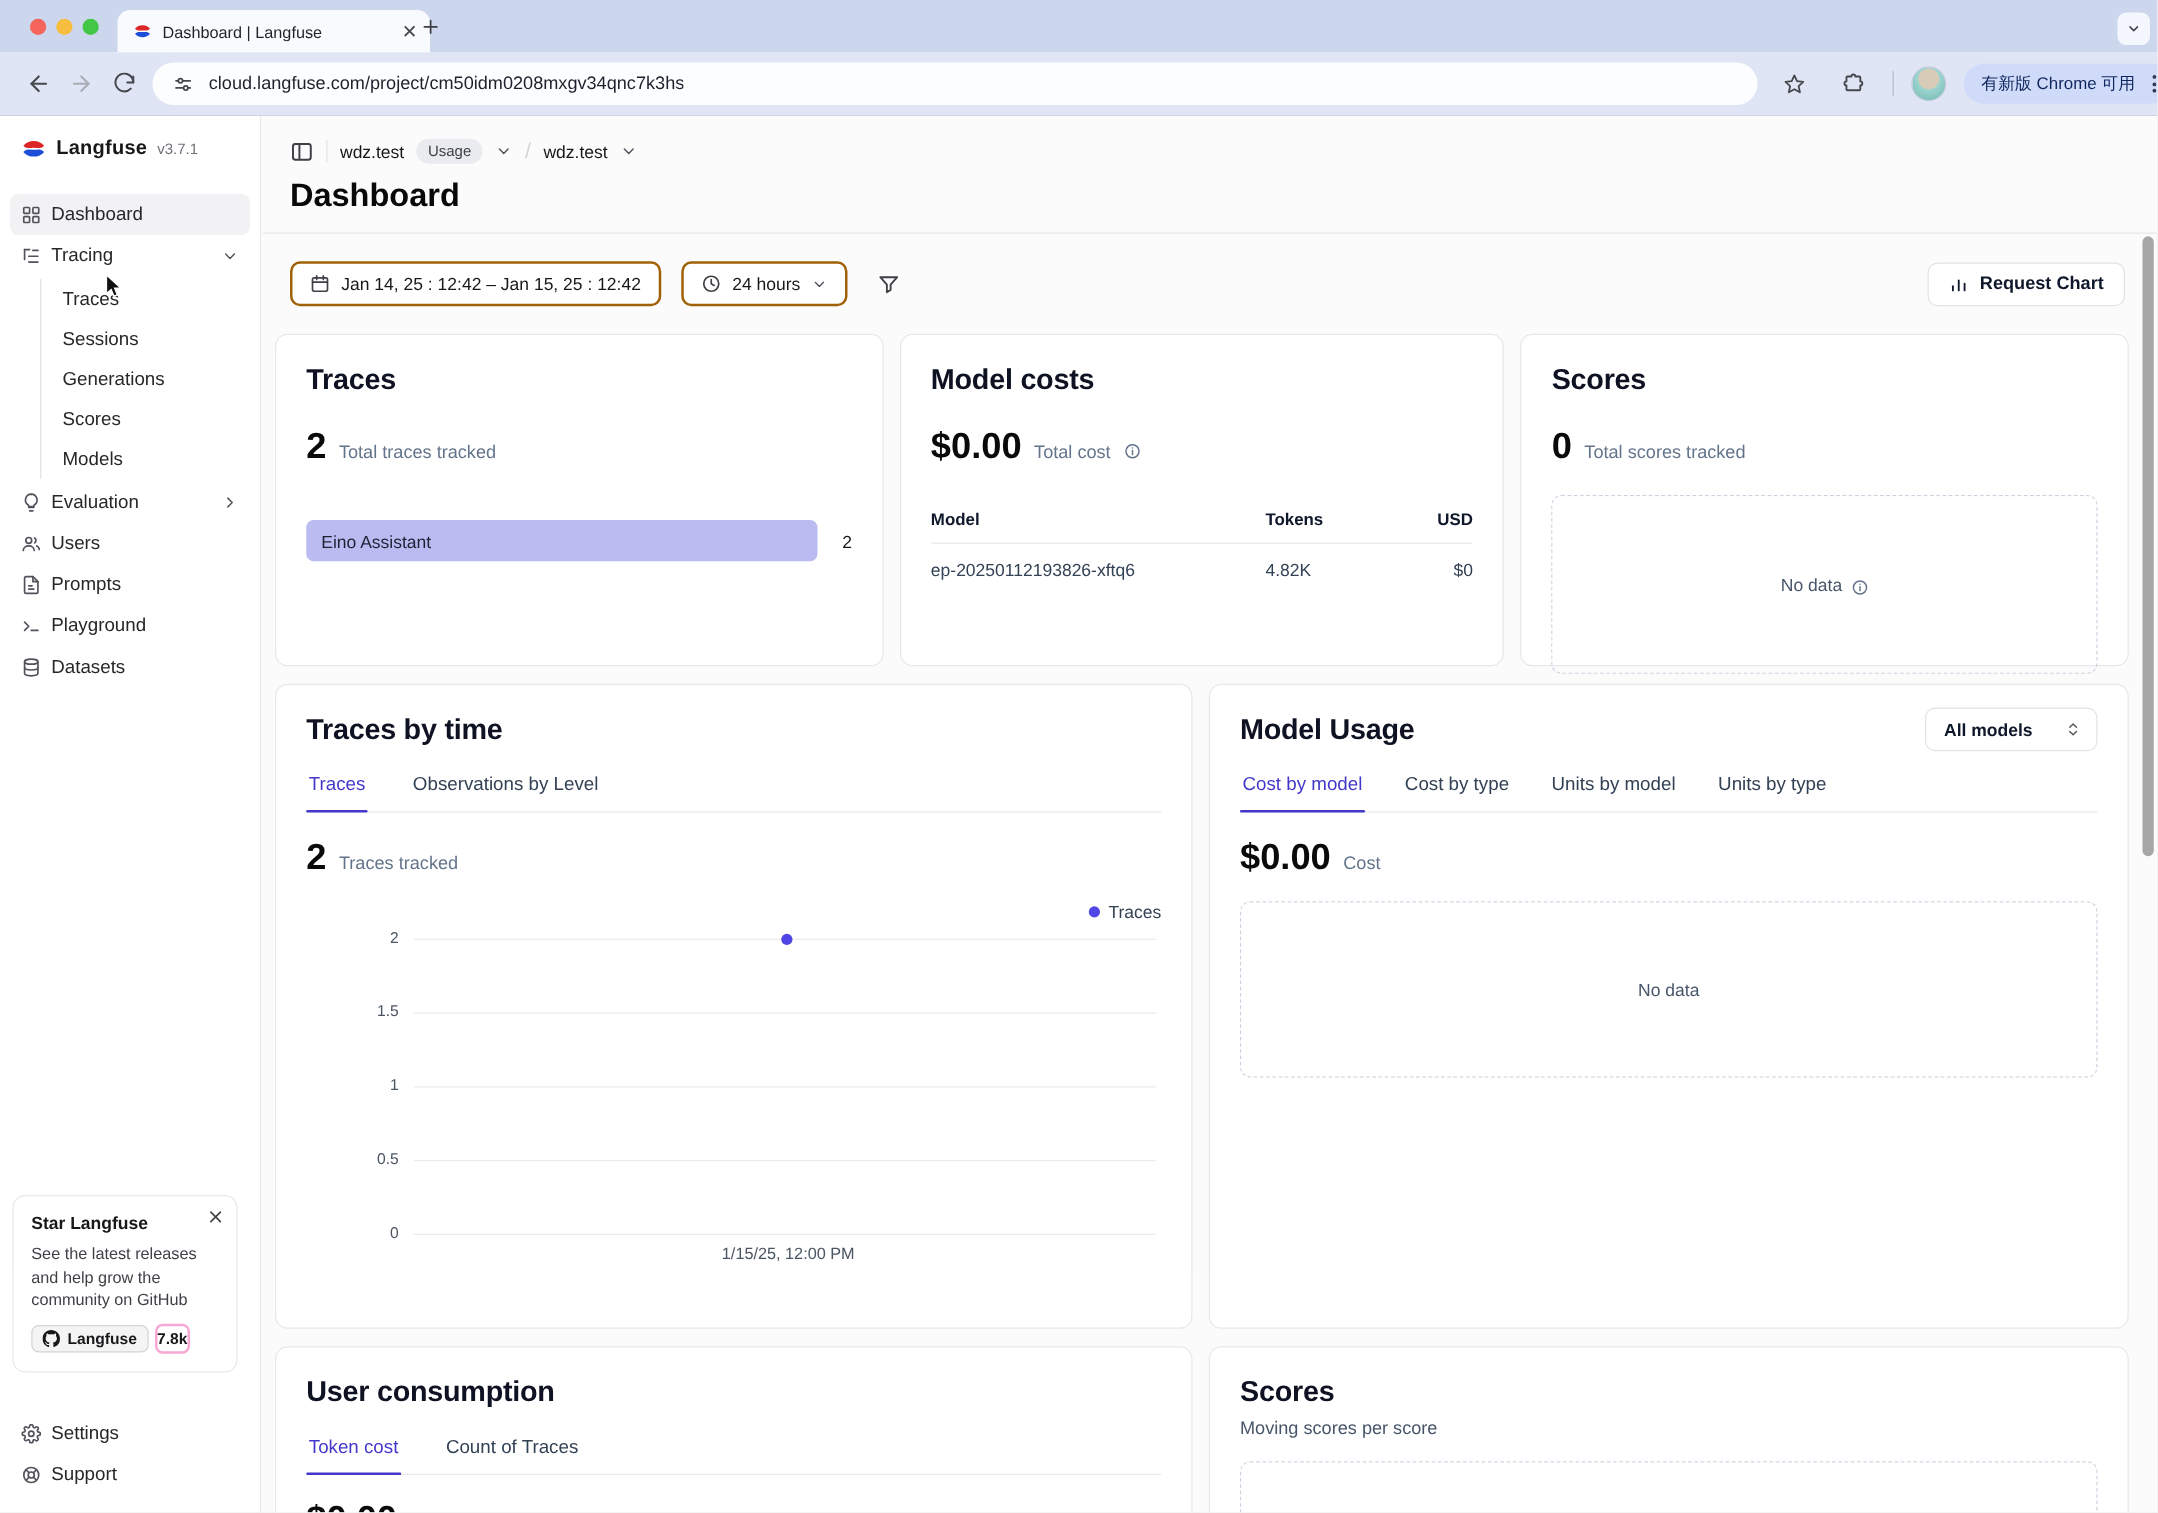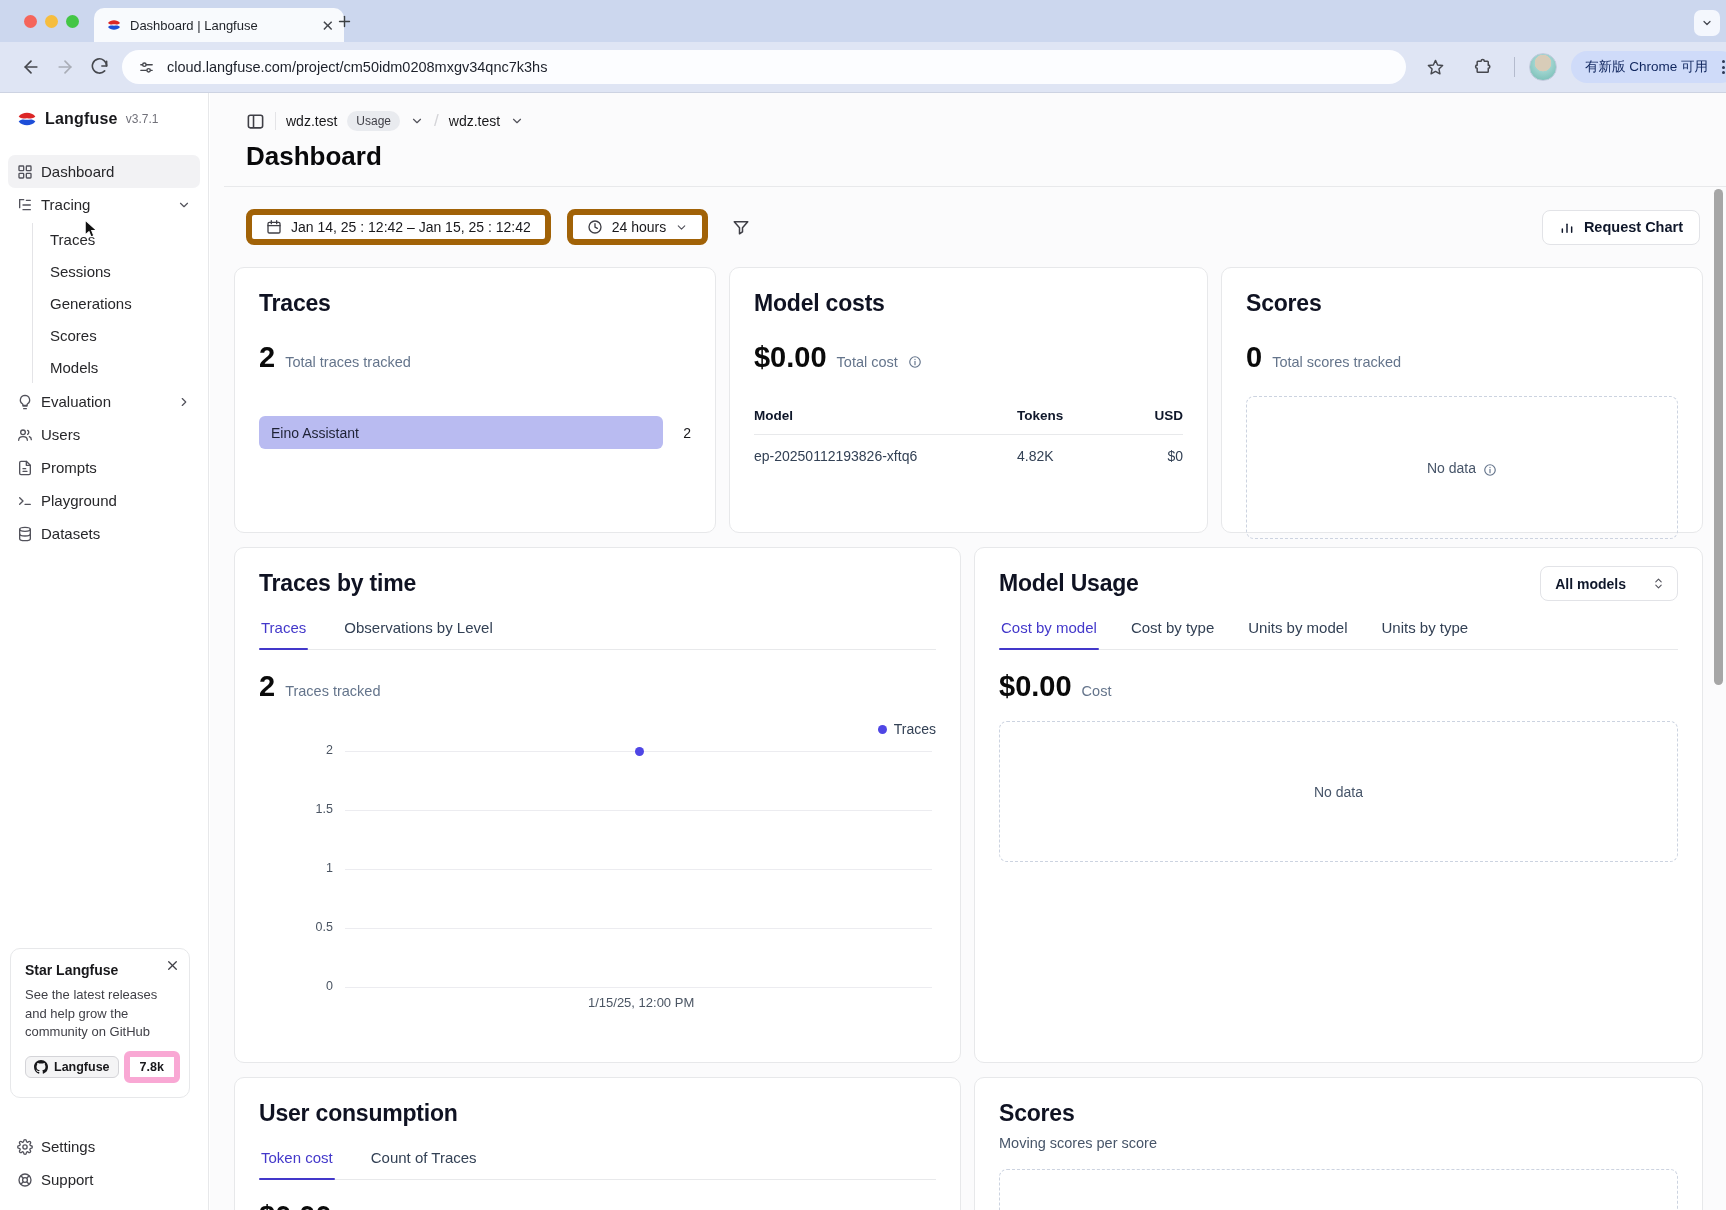--- a/index.html
+++ b/index.html
@@ -27,21 +27,21 @@
   .tb-right { display:flex; align-items:center; margin-left:12px; gap:14px; }
   .tb-sep { width:1px; height:20px; background:#b4bbcd; }
   .avatar { width:28px; height:28px; border-radius:50%; background:radial-gradient(circle at 50% 35%, #d8ccb8 0 38%, #9fd4cf 40%, #6fb9b0 100%); border:1px solid #c3cbdd; }
   .update-pill { height:32px; background:#cfdbf9; border-radius:16px; display:flex; align-items:center; gap:10px; padding:0 8px 0 14px; color:#10265e; font-size:13.5px; font-weight:500; white-space:nowrap; }
   .kebab { display:flex; flex-direction:column; gap:2.5px; padding:0 4px; }
   .kebab i { width:3px; height:3px; border-radius:50%; background:#2f3a56; }
 
   
   .app { position:absolute; left:0; top:93px; width:100%; height:1117px; background:#fff; }
   .sidebar { position:absolute; left:0; top:0; width:209px; height:100%; background:#fff; border-right:1px solid #e7e8ea; }
-  .main { position:absolute; left:210px; top:0; right:0; height:100%; background:#fbfbfc; overflow:hidden;padding-left:14px; }
+  .main { position:absolute; left:210px; top:0; right:0; height:100%; background:#fbfbfc; overflow:hidden; }
 
   
   .brand-row { display:flex; align-items:center; gap:8px; padding:16px 0 14px 17px; }
   .brand-name { font-size:16px; font-weight:700; color:#18181b; letter-spacing:.2px; }
   .brand-ver { font-size:12px; color:#71717a; }
   .side-menu { padding:12px 8px 0 8px; }
   .side-item { display:flex; align-items:center; gap:8px; height:33px; padding:0 9px; border-radius:7px; color:#27272a; font-size:15px; cursor:default; }
   .side-item .lbl { flex:1; }
   .side-item svg { color:#52525b; flex:none; }
   .side-item.active { background:#f2f2f4; font-weight:500; }
@@ -49,35 +49,35 @@
   .sub-item { display:flex; align-items:center; height:32px; padding:0 8px; font-size:15px; color:#27272a; border-radius:7px; cursor:default; }
   .chev { color:#52525b; }
   .cursor-pointer-svg { position:absolute; left:76px; top:64px; z-index:5; }
 
   .star-card { position:absolute; left:10px; bottom:112px; width:180px; border:1px solid #e7e8ea; border-radius:10px; padding:13px 14px 14px 14px; background:#fff; }
   .star-title { font-size:14px; font-weight:700; color:#18181b; }
   .star-close { position:absolute; right:10px; top:10px; color:#3f3f46; }
   .star-body { margin-top:8px; font-size:13px; line-height:1.4; color:#3f3f46; }
   .gh-row { margin-top:10px; display:flex; align-items:center; }
   .gh-btn { display:flex; align-items:center; gap:6px; border:1px solid #d4d4d8; background:#f4f4f5; border-radius:6px; padding:3px 8px; font-size:12.5px; font-weight:700; color:#18181b; }
-  .gh-count { margin-left:5px; border:6px solid #f9a8d4; border-radius:6px; padding:3px 10px; font-size:12.5px; font-weight:700; color:#18181b; background:#fff; }
+  .gh-count { margin-left:5px; border:2px solid #f9a8d4; border-radius:6px; padding:3px 0; font-size:12.5px; font-weight:700; color:#18181b; background:#fff; }
   .side-footer { position:absolute; left:8px; bottom:14px; width:193px; }
 
   
   .crumb-row { display:flex; align-items:center; height:36px; margin:10px 0 0 22px; gap:10px; }
   .panel-btn { color:#3f3f46; display:flex; }
   .crumb-sep { width:1px; height:18px; background:#e4e4e7; }
   .crumb-txt { font-size:14px; font-weight:500; color:#18181b; }
   .badge { background:#e9ebef; border-radius:999px; padding:3px 9px; font-size:12px; color:#3f3f46; }
   .slash { color:#d4d4d8; font-size:17px; }
   .page-title { margin:2px 0 0 22px; font-size:26px; font-weight:700; color:#09090b; }
   .header-line { height:1px; background:#e8e9eb; margin-top:14px; }
 
   .filter-row { display:flex; align-items:center; margin:22px 0 0 22px; gap:16px; }
-  .pill-btn { display:flex; align-items:center; gap:9px; height:36px; border:6px solid #a16207; border-radius:8px; background:#fff; padding:0 14px; font-size:14px; color:#18181b; }
+  .pill-btn { display:flex; align-items:center; gap:9px; height:36px; border:2px solid #a16207; border-radius:8px; background:#fff; padding:0 14px; font-size:14px; color:#18181b; }
   .icon-btn { color:#3f3f46; display:flex; margin-left:8px; }
   .req-chart { position:absolute; right:26px; display:flex; align-items:center; gap:9px; height:35px; border:1px solid #e2e3e7; border-radius:8px; background:#fff; padding:0 16px; font-size:14.5px; font-weight:600; color:#0f172a; }
 
   
   .rows-wrap { padding:22px 23px 0 10px; }
   .card-row { display:flex; gap:13px; margin-bottom:14px; }
   .card { background:#fff; border:1px solid #e7e8ea; border-radius:10px; padding:22px 24px; position:relative; }
   .card-title { font-size:23px; font-weight:700; color:#0f1222; letter-spacing:-0.2px; }
   .metric { display:flex; align-items:baseline; gap:10px; margin-top:24px; }
   .metric .num { font-size:29px; font-weight:700; color:#0a0a0a; }

